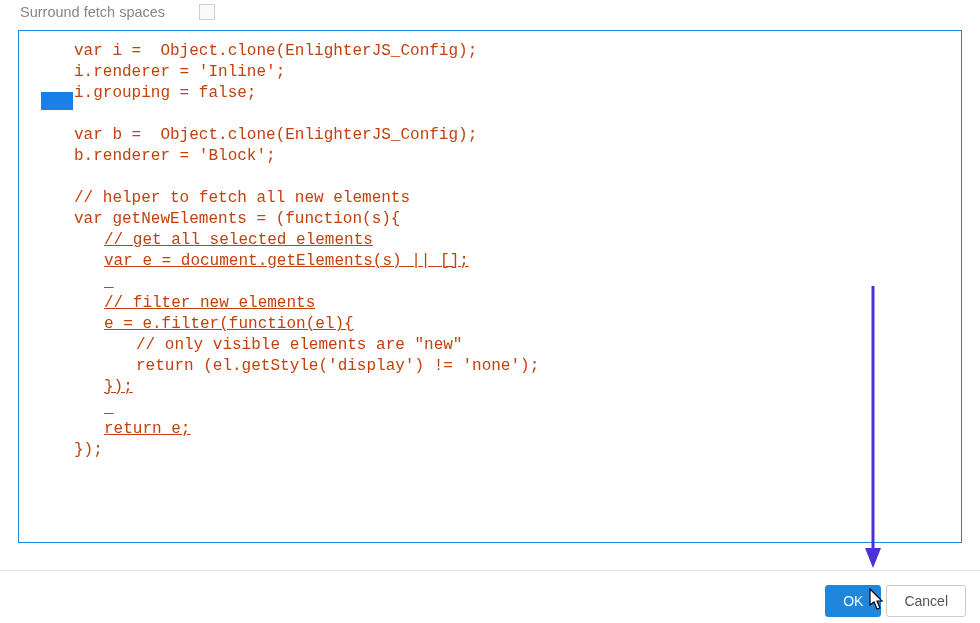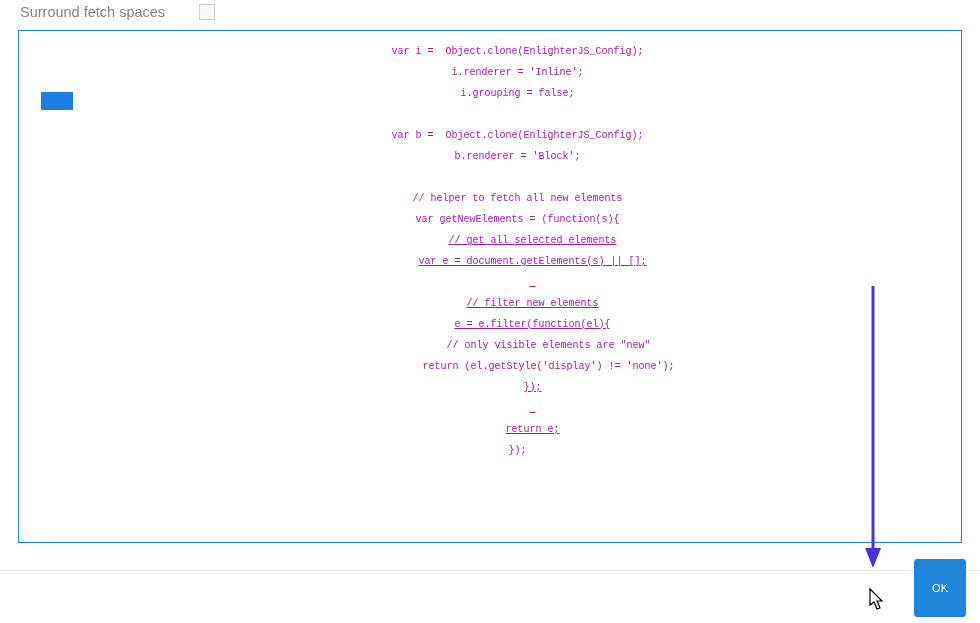--- a/index.html
+++ b/index.html
@@ -31,27 +31,26 @@
     .code-container {
       margin: 0 18px;
       border: 1px solid #1e87dc;
       background: #ffffff;
       height: 513px;
       overflow: auto;
       position: relative;
     }
     .code-block {
       font-family: "Consolas", "Menlo", "Courier New", monospace;
-      font-size: 10px;
+      font-size: 16px;
       line-height: 21px;
-      color: #a21caf;
+      color: #c2410c;
       white-space: pre;
       padding: 10px 0 10px 0;
       position: relative;
-      text-align: center;
     }
     .line {
       padding-left: 55px;
     }
     .line.indent-1 { padding-left: 85px; text-decoration: underline; }
     .line.indent-2 { padding-left: 117px; }
     .highlight-box {
       position: absolute;
       top: 61px;
       left: 22px;
@@ -60,22 +59,22 @@
       background: #1a80e8;
     }
     .button-row {
       position: absolute;
       bottom: 6px;
       right: 14px;
       display: flex;
       gap: 5px;
     }
     .btn {
-      font-size: 11px;
-      padding: 21px 17px;
+      font-size: 14px;
+      padding: 6px 17px;
       border-radius: 3px;
       cursor: pointer;
       font-family: inherit;
       line-height: 1.3;
     }
     .btn-primary {
       background: #1e87dc;
       color: #ffffff;
       border: 1px solid #1e87dc;
     }
@@ -115,20 +114,21 @@
 
 <div class="code-container">
   <div class="highlight-box"></div>
   <div class="code-block" id="code-lines"><div class="line">var i =  Object.clone(EnlighterJS_Config);</div><div class="line">i.renderer = 'Inline';</div><div class="line">i.grouping = false;</div><div class="line">&nbsp;</div><div class="line">var b =  Object.clone(EnlighterJS_Config);</div><div class="line">b.renderer = 'Block';</div><div class="line">&nbsp;</div><div class="line">// helper to fetch all new elements</div><div class="line">var getNewElements = (function(s){</div><div class="line indent-1">// get all selected elements</div><div class="line indent-1">var e = document.getElements(s) || [];</div><div class="line indent-1">&nbsp;</div><div class="line indent-1">// filter new elements</div><div class="line indent-1">e = e.filter(function(el){</div><div class="line indent-2">// only visible elements are "new"</div><div class="line indent-2">return (el.getStyle('display') != 'none');</div><div class="line indent-1">});</div><div class="line indent-1">&nbsp;</div><div class="line indent-1">return e;</div><div class="line">});</div></div>
 </div>
 
 <div class="divider"></div>
 
 <div class="button-row">
   <button class="btn btn-primary">OK</button>
+  <button class="btn btn-secondary">Cancel</button>
 </div>
 
 <svg class="arrow-annotation" width="20" height="284">
   <line x1="8" y1="0" x2="8" y2="264" stroke="#4d30d8" stroke-width="3"></line>
   <polygon points="8,282 0,262 16,262" fill="#4d30d8"></polygon>
 </svg>
 
 <svg class="cursor" width="22" height="26">
   <path d="M4 2 L4 18 L8 15 L11 22 L14 21 L11 14 L16 14 Z" fill="#ffffff" stroke="#000000" stroke-width="1.2"></path>
 </svg>

